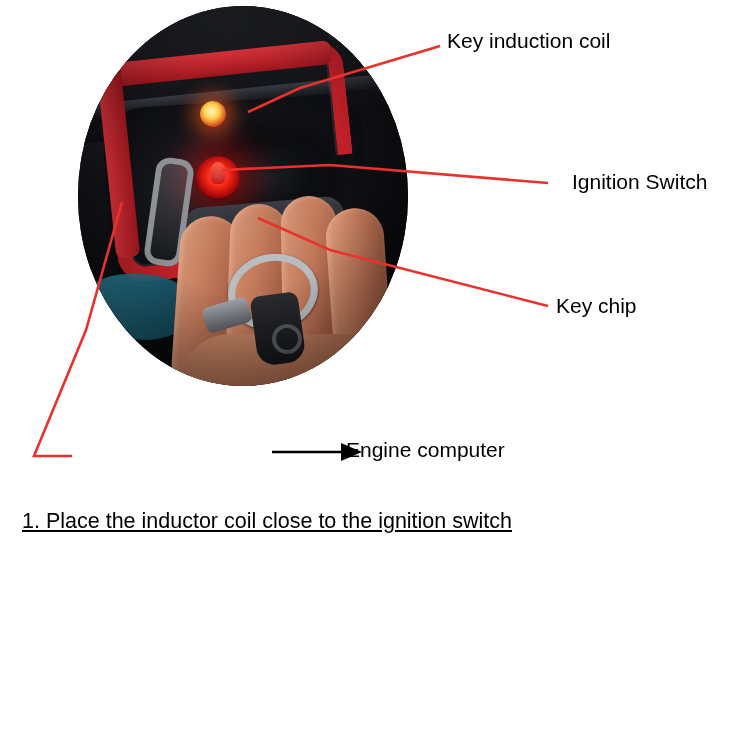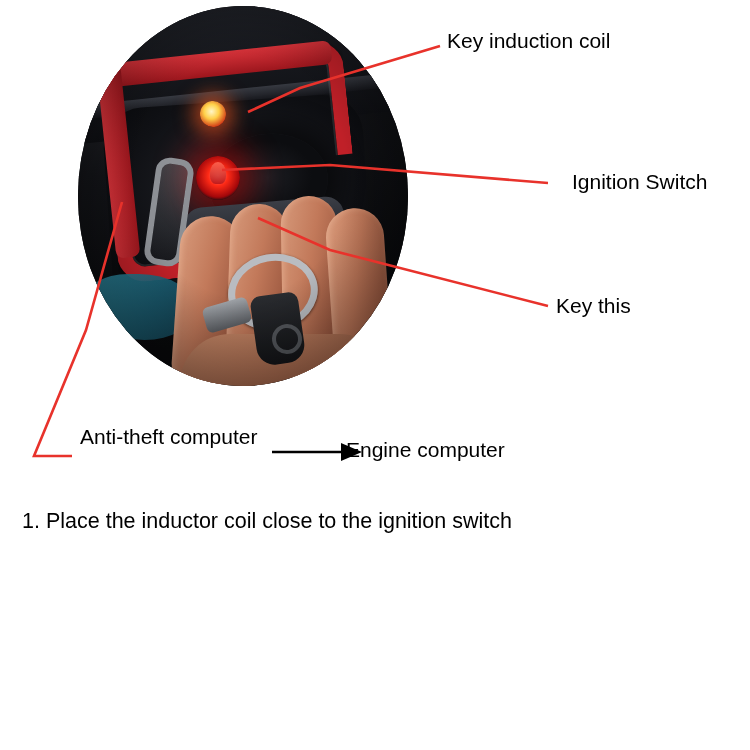--- a/index.html
+++ b/index.html
@@ -244,20 +244,21 @@
 
   
   .instructions {
     position: absolute;
     left: 22px;
     top: 505px;
     width: 714px;
     font-size: 21.5px;
     line-height: 32px;
     color: #000;
+    text-decoration: underline;
   }
   .instructions p { margin: 0; }
 </style>
 </head>
 <body>
 
 <div id="stage">
 
   <div class="photo-wrap">
     <div class="photo-circle">
@@ -306,21 +307,20 @@
     <polyline points="258,218 330,250 548,306" fill="none" stroke="#e8322b" stroke-width="2.6"></polyline>
 
     <polyline points="122,202 86,330 34,456 72,456" fill="none" stroke="#e8322b" stroke-width="2.6"></polyline>
 
     <line x1="272" y1="452" x2="344" y2="452" stroke="#000000" stroke-width="2.4"></line>
     <polygon points="341,443 362,452 341,461" fill="#000000"></polygon>
   </svg>
 
   <div class="label lbl-coil">Key induction coil</div>
   <div class="label lbl-ignition">Ignition Switch</div>
-  <div class="label lbl-chip">Key this</div>
-  <div class="label lbl-antitheft">Anti-theft computer</div>
+  <div class="label lbl-chip">Key chip</div>
   <div class="label lbl-engine">Engine computer</div>
 
   <div class="instructions">
     <p>1. Place the inductor coil close to the ignition switch</p>
   </div>
 
 </div>
 
 </body></html>

